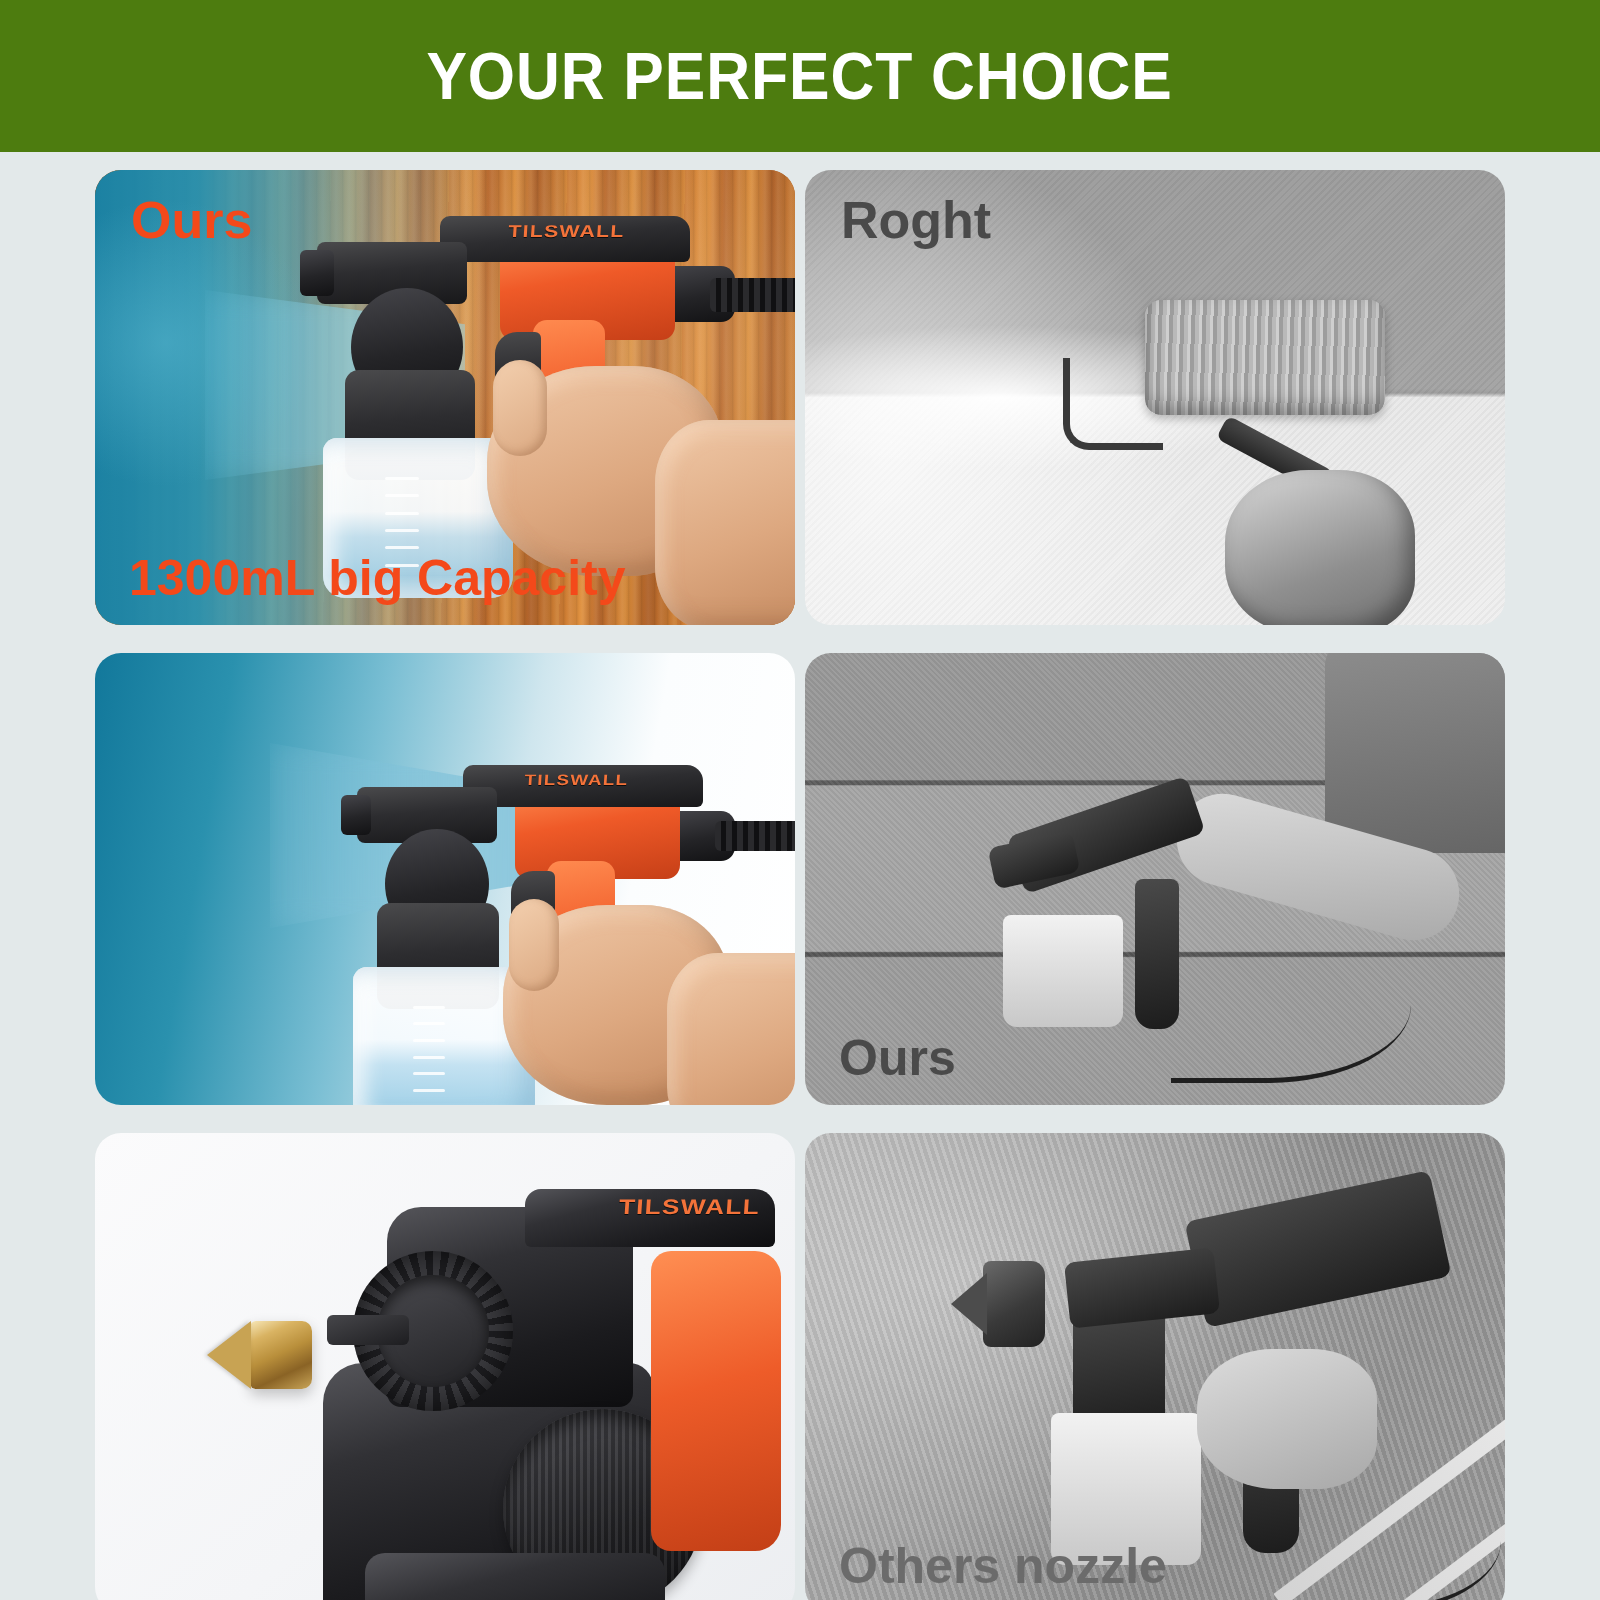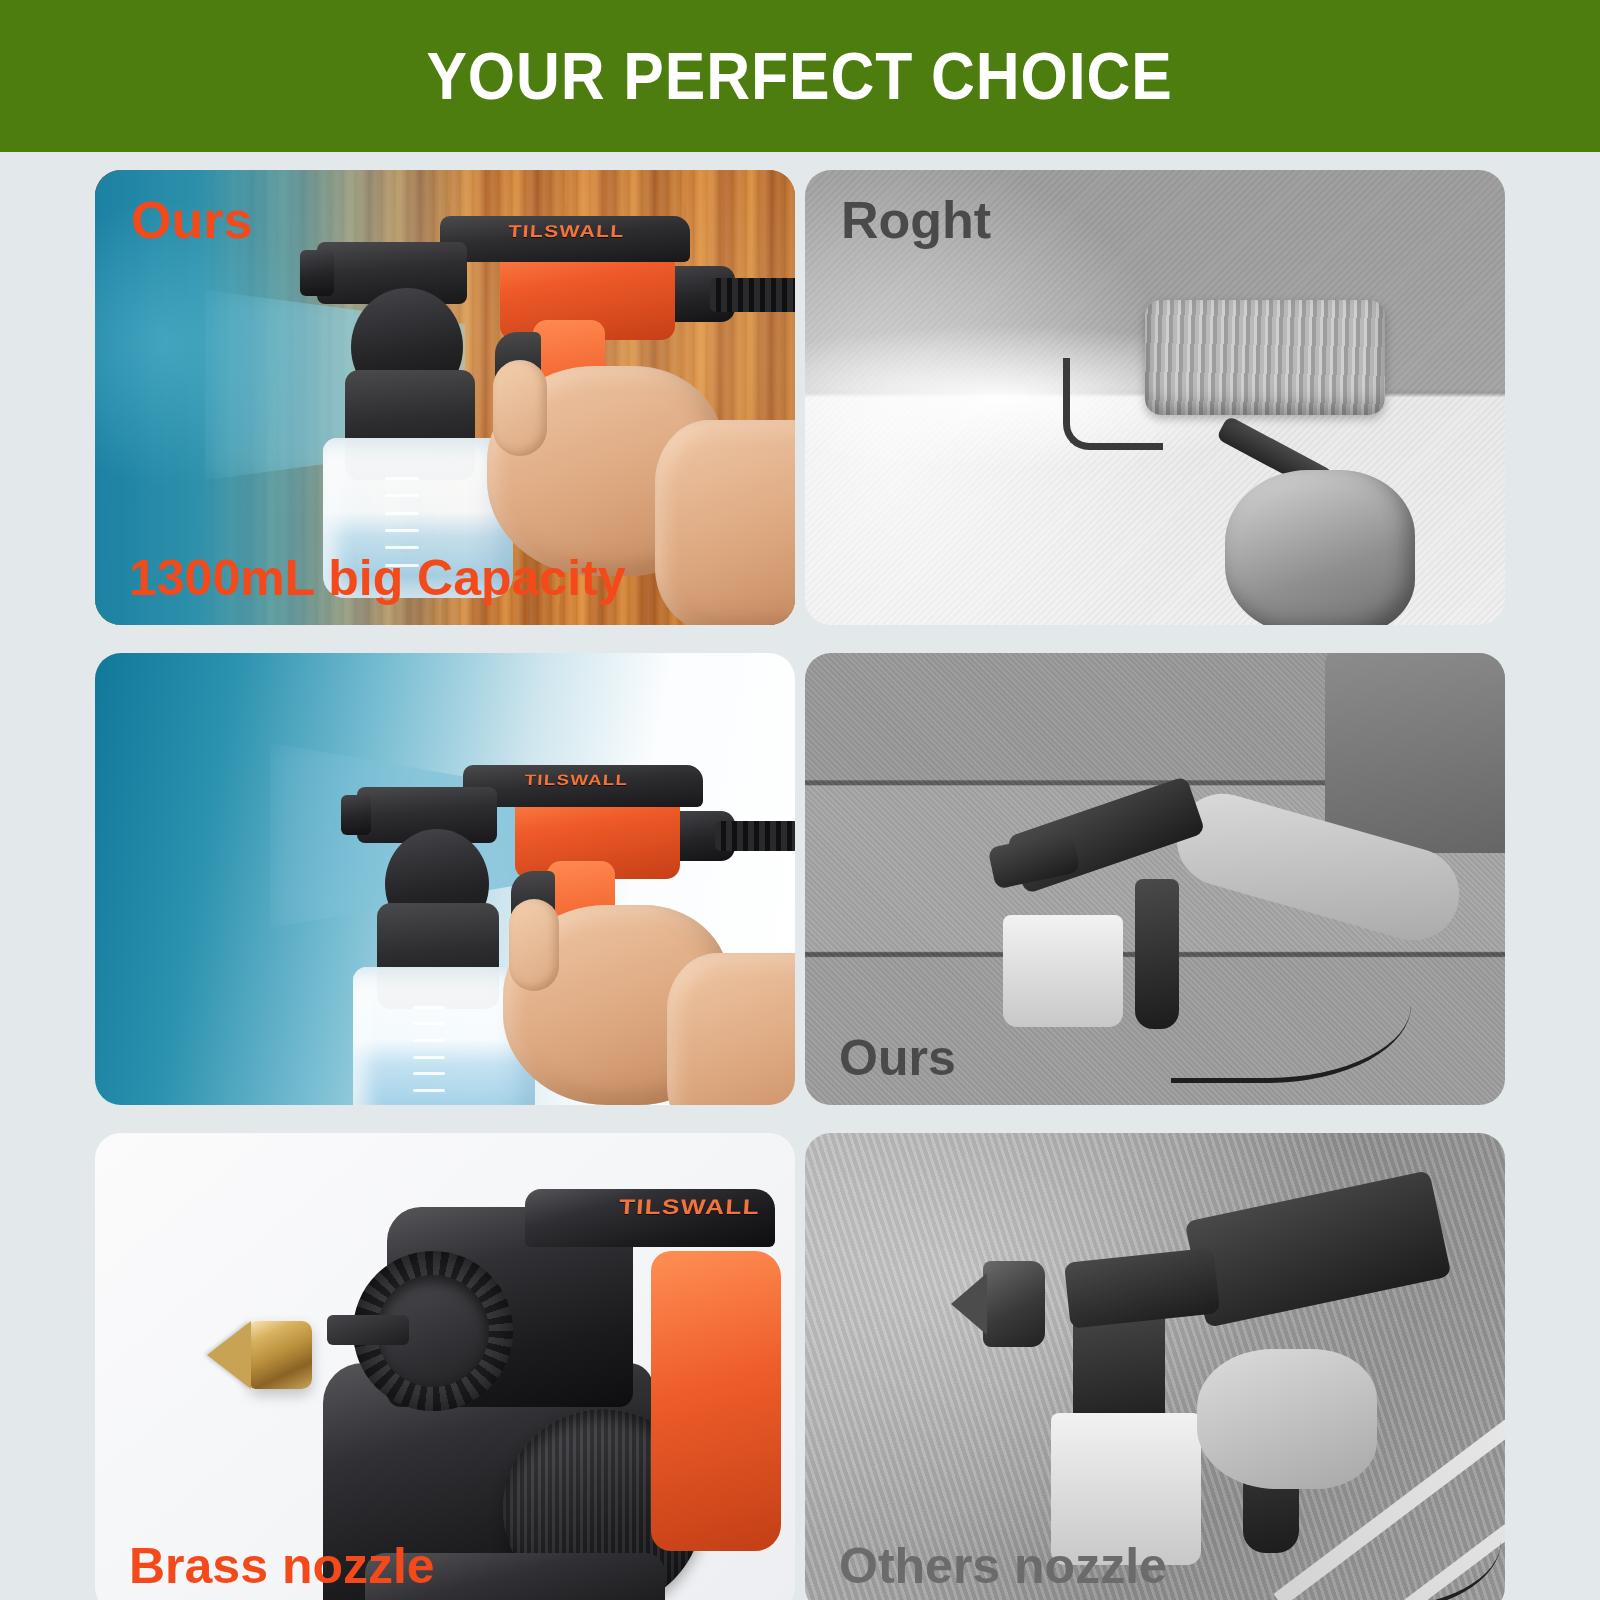--- a/index.html
+++ b/index.html
@@ -430,21 +430,20 @@
       <div class="bg-cap" style="left:408px; top:276px; width:200px; height:200px;"></div>
       <div class="bg-orange" style="left:556px; top:118px; width:130px; height:300px; border-radius:20px 26px 26px 20px;"></div>
       <div class="bg-shell" style="left:430px; top:56px; width:250px; height:58px; border-radius:16px 20px 6px 6px;"></div>
       <div class="sp-logo" style="left:538px; top:62px; font-size:21px;">TILSWALL</div>
       <div class="bg-shell" style="left:270px; top:420px; width:300px; height:120px; border-radius:20px;"></div>
 
       <div class="brass-tip" style="left:112px; top:188px;"></div>
       <div class="brass" style="left:155px; top:188px; width:62px; height:68px;"></div>
     </div>
 
-    <div class="label ours lbl-bottom">Brass nozzle</div>
   </div>
 
   <div class="panel gray-panel">
     <div class="p6-bg"></div>
     <div class="p6-diag" style="left:430px; top:330px; width:430px; height:16px;"></div>
     <div class="p6-diag" style="left:470px; top:404px; width:430px; height:14px;"></div>
 
     <div class="p4-gun" style="left:388px; top:62px; width:250px; height:108px; transform:rotate(-12deg); z-index:14;"></div>
     <div class="p4-gun" style="left:262px; top:122px; width:150px; height:66px; transform:rotate(-6deg); z-index:14;"></div>
     <div class="p4-gun" style="left:268px; top:168px; width:92px; height:130px; border-radius:10px; z-index:13;"></div>

